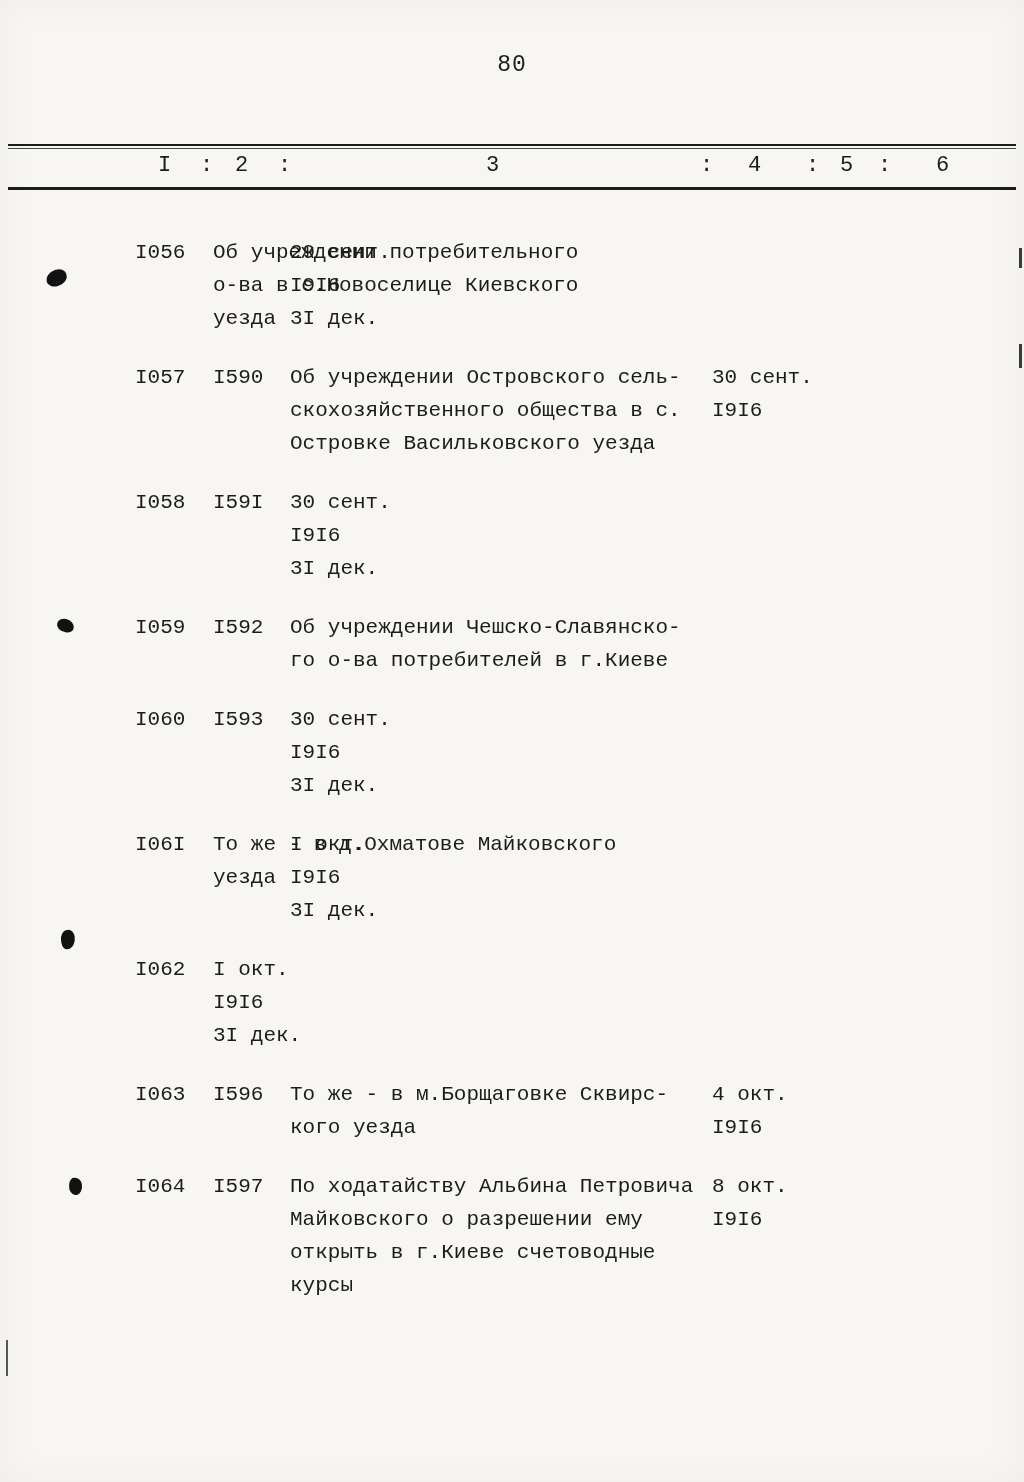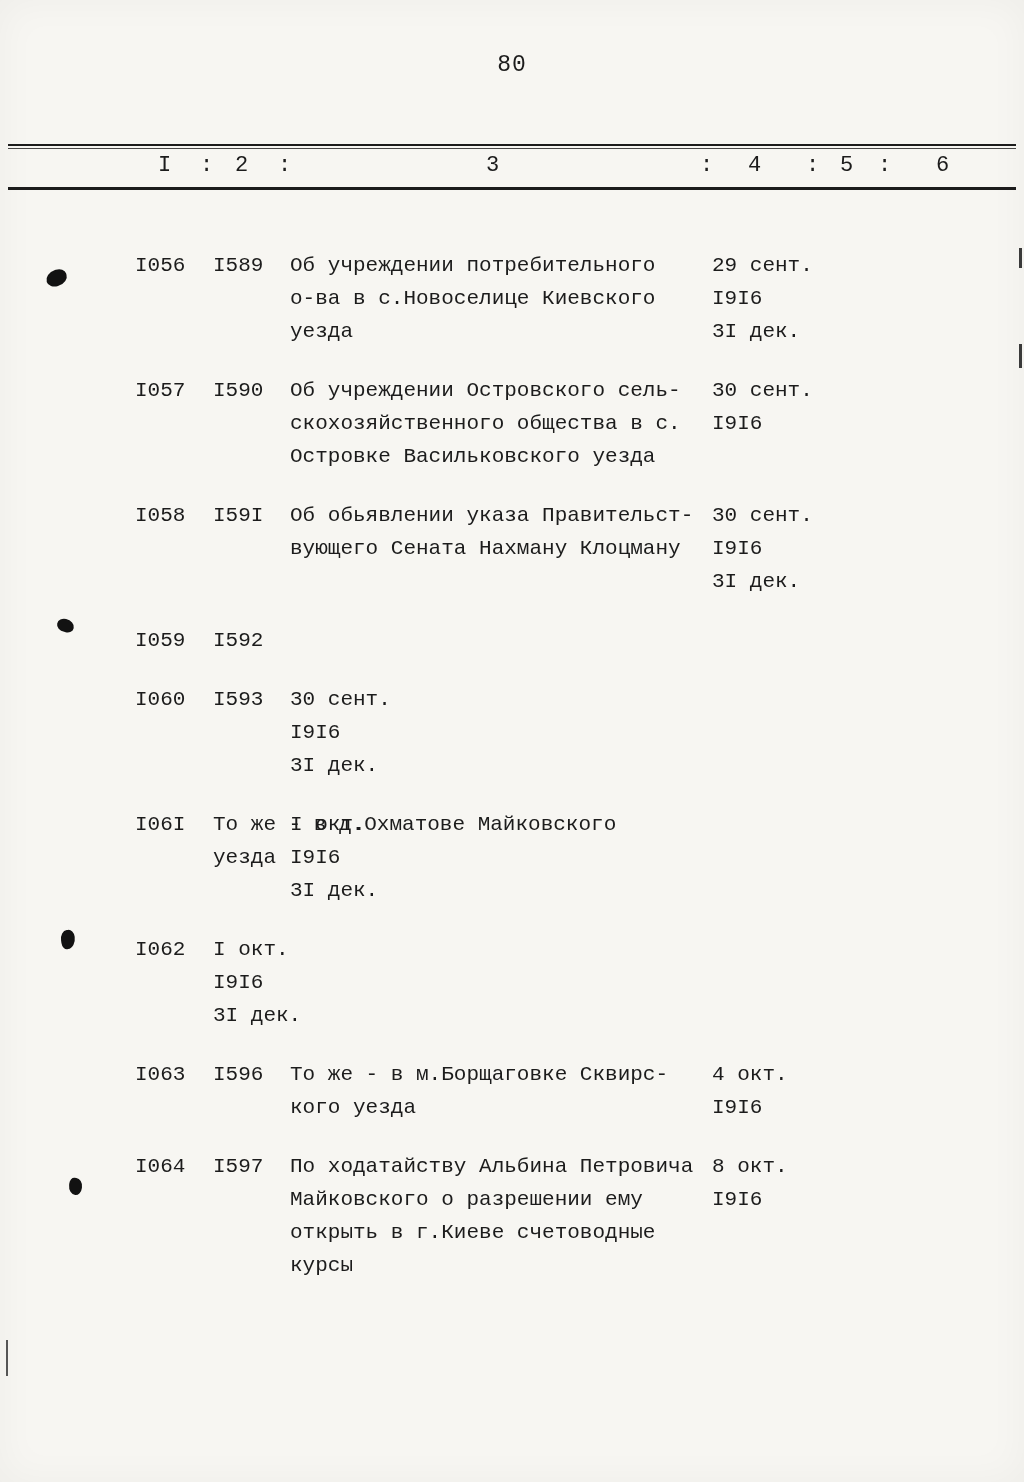--- a/index.html
+++ b/index.html
@@ -58,21 +58,20 @@
   .entries {
     position: absolute;
     top: 236px;
     left: 135px;
     width: 870px;
   }
   .entry {
     display: grid;
     grid-template-columns: 78px 77px 422px 1fr;
     margin-bottom: 26px;
-    margin-top: 13px;
   }
   .c {
     font-size: 21px;
     line-height: 33px;
     white-space: pre;
   }
   
   .blot {
     position: absolute;
     background: #121212;
@@ -112,21 +111,20 @@
     <span class="s4">:</span>
     <span class="h5">6</span>
   </div>
 
   <div class="rule rule-bottom"></div>
 
   <div class="entries">
 
     <div class="entry">
       <div class="c">I056</div>
-      <div class="c">I589</div>
       <div class="c">Об учреждении потребительного
 о-ва в с.Новоселице Киевского
 уезда</div>
       <div class="c">29 сент.
 I9I6
 3I дек.</div>
     </div>
 
     <div class="entry">
       <div class="c">I057</div>
@@ -134,30 +132,30 @@
       <div class="c">Об учреждении Островского сель-
 скохозяйственного общества в с.
 Островке Васильковского уезда</div>
       <div class="c">30 сент.
 I9I6</div>
     </div>
 
     <div class="entry">
       <div class="c">I058</div>
       <div class="c">I59I</div>
-      <div class="c">Об обьявлении указа Правительст-
-вующего Сената Нахману Клоцману</div>
       <div class="c">30 сент.
 I9I6
 3I дек.</div>
     </div>
 
     <div class="entry">
       <div class="c">I059</div>
       <div class="c">I592</div>
+      <div class="c">Об учреждении Чешско-Славянско-
+го о-ва потребителей в г.Киеве</div>
       <div class="c"></div>
     </div>
 
     <div class="entry">
       <div class="c">I060</div>
       <div class="c">I593</div>
       <div class="c">30 сент.
 I9I6
 3I дек.</div>
     </div>

